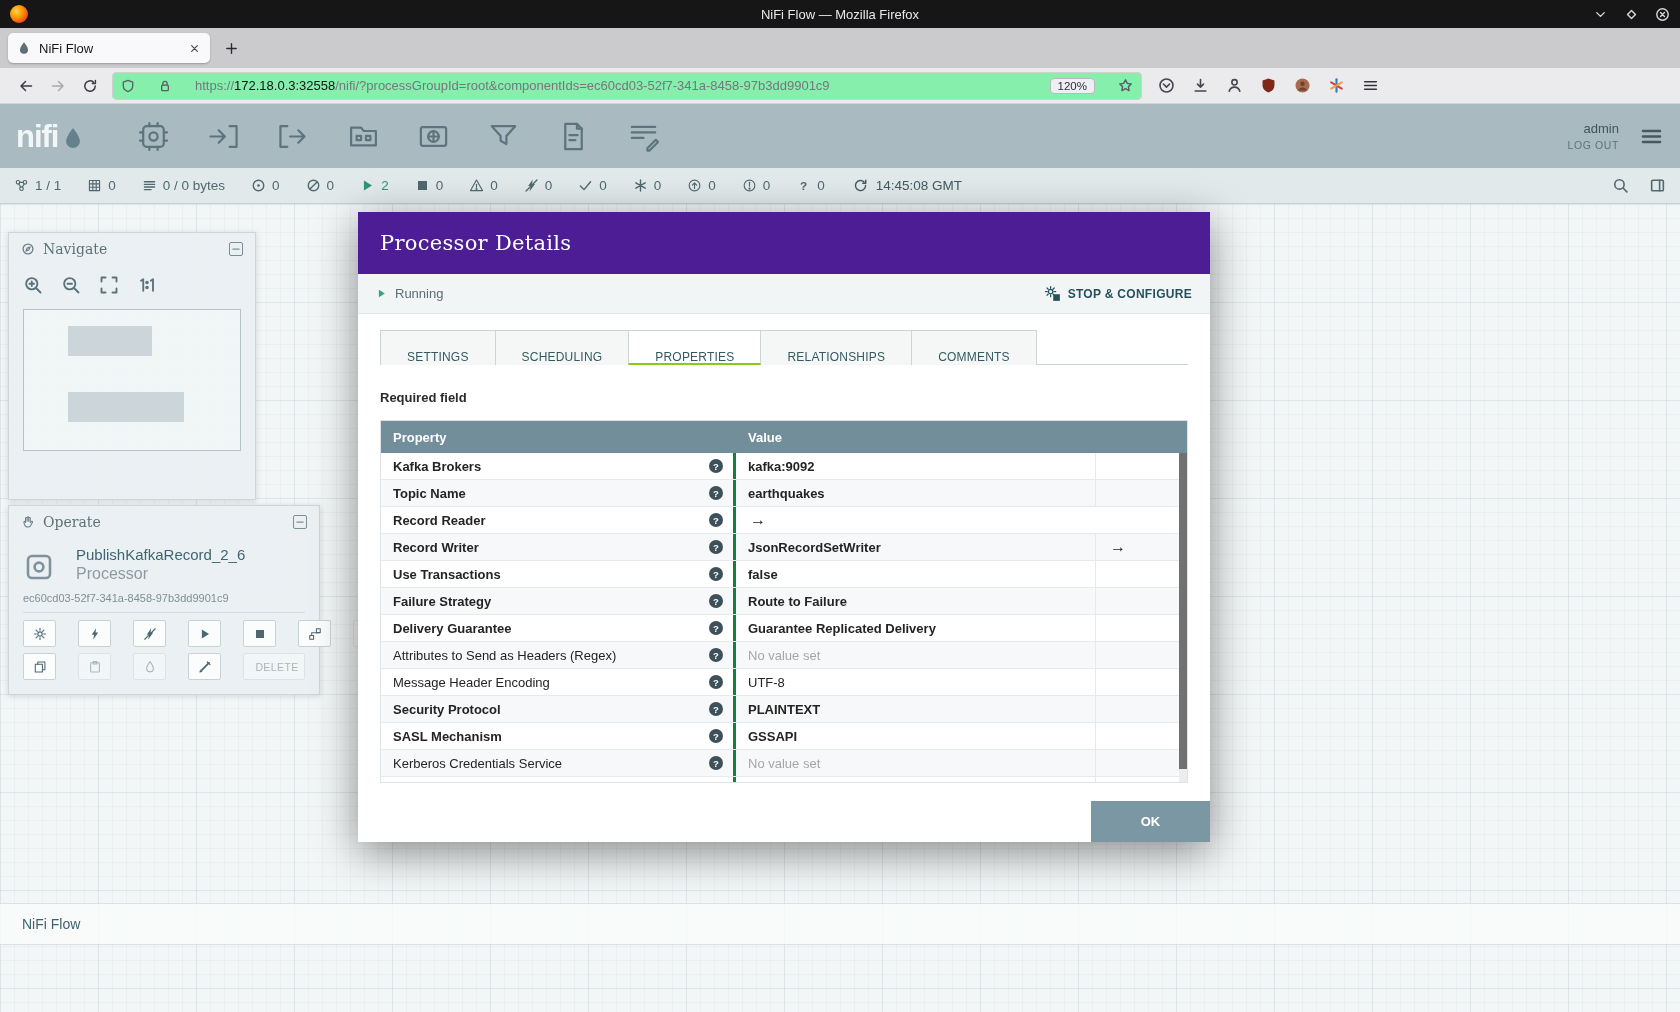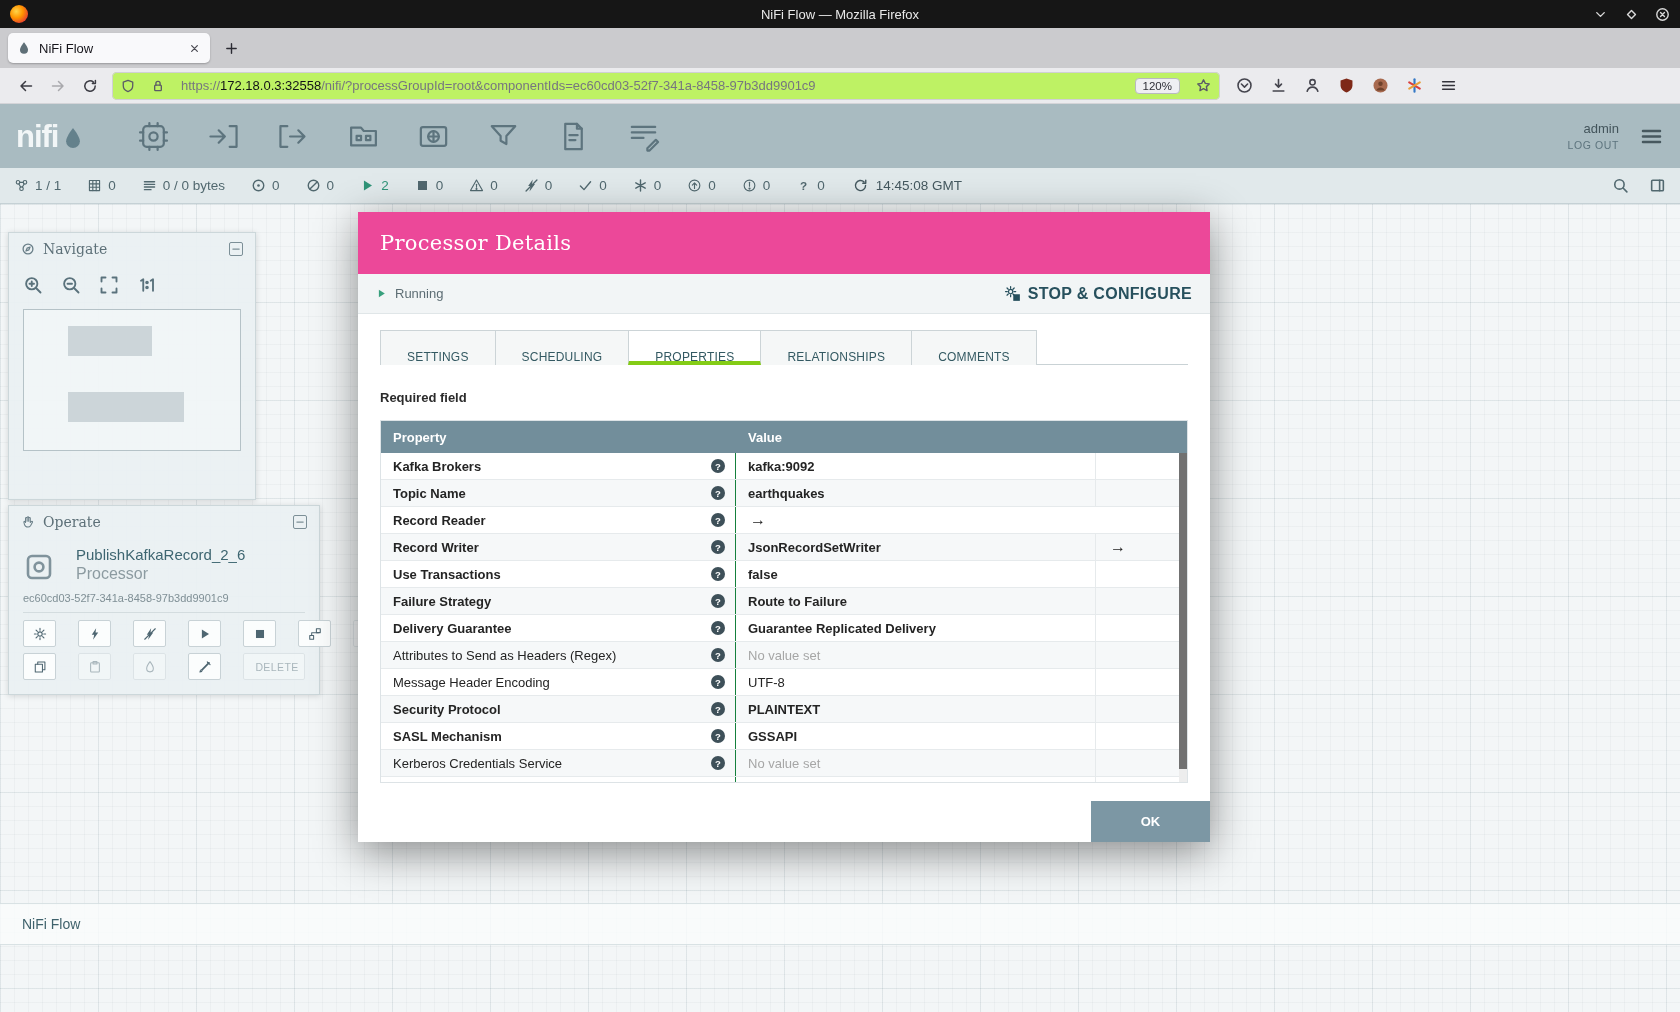--- a/index.html
+++ b/index.html
@@ -23,22 +23,22 @@
     gap:8px;padding:0 9px;box-shadow:0 1px 2px rgba(0,0,0,.25)}
   .favicon{width:14px;height:14px;color:#5f6f77}
   .tab-title{flex:1;font-size:13px;color:#15141a;white-space:nowrap;overflow:hidden}
   .tab-close{width:13px;height:13px;color:#4a4a52}
   .newtab{width:15px;height:15px;color:#2b2b33;margin-left:14px}
 
   .toolbar{position:absolute;left:0;top:68px;width:100%;height:36px;background:#ebebee;
     display:flex;align-items:center;padding:0 10px;border-bottom:1px solid #d4d4d8}
   .nav-btn{width:16px;height:16px;color:#3c3c44;margin:0 8px}
   .nav-btn.dis{color:#a9a9ad}
-  .urlfield{width:1108px;height:28px;background:#bef264;border-radius:5px;margin-left:6px;
-    display:flex;align-items:center;padding:0 9px;gap:16px;box-shadow:inset 0 0 0 1px #d0d0d4}
+  .urlfield{width:1030px;height:28px;background:#86efac;border-radius:5px;margin-left:6px;
+    display:flex;align-items:center;padding:0 9px;gap:23px;box-shadow:inset 0 0 0 1px #d0d0d4}
   .uicon{width:14px;height:14px;color:#5b5b66;flex:0 0 auto}
   .url{font-size:13px;color:#76767f;white-space:nowrap;overflow:hidden;flex:1}
   .url .host{color:#121217}
   .zoom-pill{border:1px solid #b9b9bf;background:#efeff3;border-radius:4px;padding:1px 7px;
     font-size:11.5px;color:#2f2f38;flex:0 0 auto}
   .star-ico{width:15px;height:15px;color:#5b5b66;flex:0 0 auto}
   .browser-actions{display:flex;align-items:center;margin-left:16px;gap:17px}
   .action-btn{width:17px;height:17px;color:#45454e}
   .action-btn.ublock{color:#7e2817}
   .action-btn.menu{color:#33333b}
@@ -110,47 +110,47 @@
   .op-btn.disabled{opacity:.42}
 
   .breadcrumb-bar{position:absolute;left:0;top:699px;width:100%;height:42px;
     background:rgba(250,252,252,.78);border-top:1px solid rgba(170,190,196,.4);
     border-bottom:1px solid rgba(170,190,196,.4);display:flex;align-items:center;
     padding:0 22px;font-size:14px;color:#3f626c}
 
   
   .modal{position:absolute;left:358px;top:8px;width:852px;height:630px;background:#fff;
     box-shadow:0 10px 40px rgba(0,0,0,.45);display:flex;flex-direction:column}
-  .modal-hdr{height:62px;background:#ec4899;color:#fff;display:flex;align-items:center;
+  .modal-hdr{height:62px;background:#4c1d95;color:#fff;display:flex;align-items:center;
     padding:0 22px;font-family:"DejaVu Serif",serif;font-size:21px;letter-spacing:.3px;flex:0 0 auto}
   .modal-status{height:40px;background:#f2f5f6;border-bottom:1px solid #e0e6e8;display:flex;
     align-items:center;padding:0 18px;flex:0 0 auto}
   .run-ico{width:11px;height:11px;color:#38a07d;margin-right:8px}
   .run-text{font-size:13px;color:#5d6d74}
   .stopcfg{margin-left:auto;display:flex;align-items:center;gap:7px;color:#27505d;
-    font-size:16px;font-weight:bold;letter-spacing:.3px}
+    font-size:12px;font-weight:bold;letter-spacing:.3px}
   .stopcfg-ico{width:17px;height:17px;color:#27505d}
   .modal-body{flex:1;padding:16px 22px 0;position:relative}
   .dtabs{display:flex;border-bottom:1px solid #c9d2d5}
   .dtab{height:35px;line-height:34px;padding:9px 26px;font-size:12px;font-weight:500;color:#335962;
     background:#f5f7f7;border:1px solid #ccd4d7;border-bottom:none;margin-right:-1px;
     margin-bottom:-1px;letter-spacing:.2px}
-  .dtab.active{background:#fff;border-bottom:4px solid #84cc16;position:relative;z-index:1}
+  .dtab.active{background:#fff;border-bottom:2px solid #84cc16;position:relative;z-index:1}
   .required-label{margin-top:25px;font-size:13px;font-weight:bold;color:#2b2b2b}
   .ptable{margin-top:15px;border:1px solid #dde3e6}
   .thead{height:32px;background:#728e9b;color:#fff;display:flex;align-items:center;
     font-size:13px;font-weight:bold}
   .th-prop{width:355px;padding-left:12px}
   .th-val{flex:1;padding-left:12px}
   .tbody{height:329px;overflow:hidden;position:relative}
   .prow{height:27px;display:flex;align-items:stretch;border-bottom:1px solid #e6eaec;
     font-size:13px;color:#242424;background:#fff}
   .prow.alt{background:#f6f8f9}
   .td-prop{width:355px;display:flex;align-items:center;padding:0 10px 0 12px;
-    border-right:1px solid #15803d}
+    border-right:3px solid #15803d}
   .td-prop.b .pname{font-weight:bold}
   .pname{flex:1;white-space:nowrap;overflow:hidden}
   .help{width:14px;height:14px;border-radius:50%;background:#3e5059;color:#fff;font-size:9.5px;
     font-weight:bold;display:flex;align-items:center;justify-content:center;flex:0 0 auto}
   .td-val{width:360px;display:flex;align-items:center;padding-left:12px;
     border-right:1px solid #e6eaec;white-space:nowrap;overflow:hidden}
   .td-val.b{font-weight:bold}
   .td-val.unset{color:#a6a6a6}
   .td-act{flex:1;display:flex;align-items:center;padding-left:14px;font-size:16px;color:#222}
   .sb-track{position:absolute;right:0;top:0;bottom:0;width:8px;background:#ededed}

